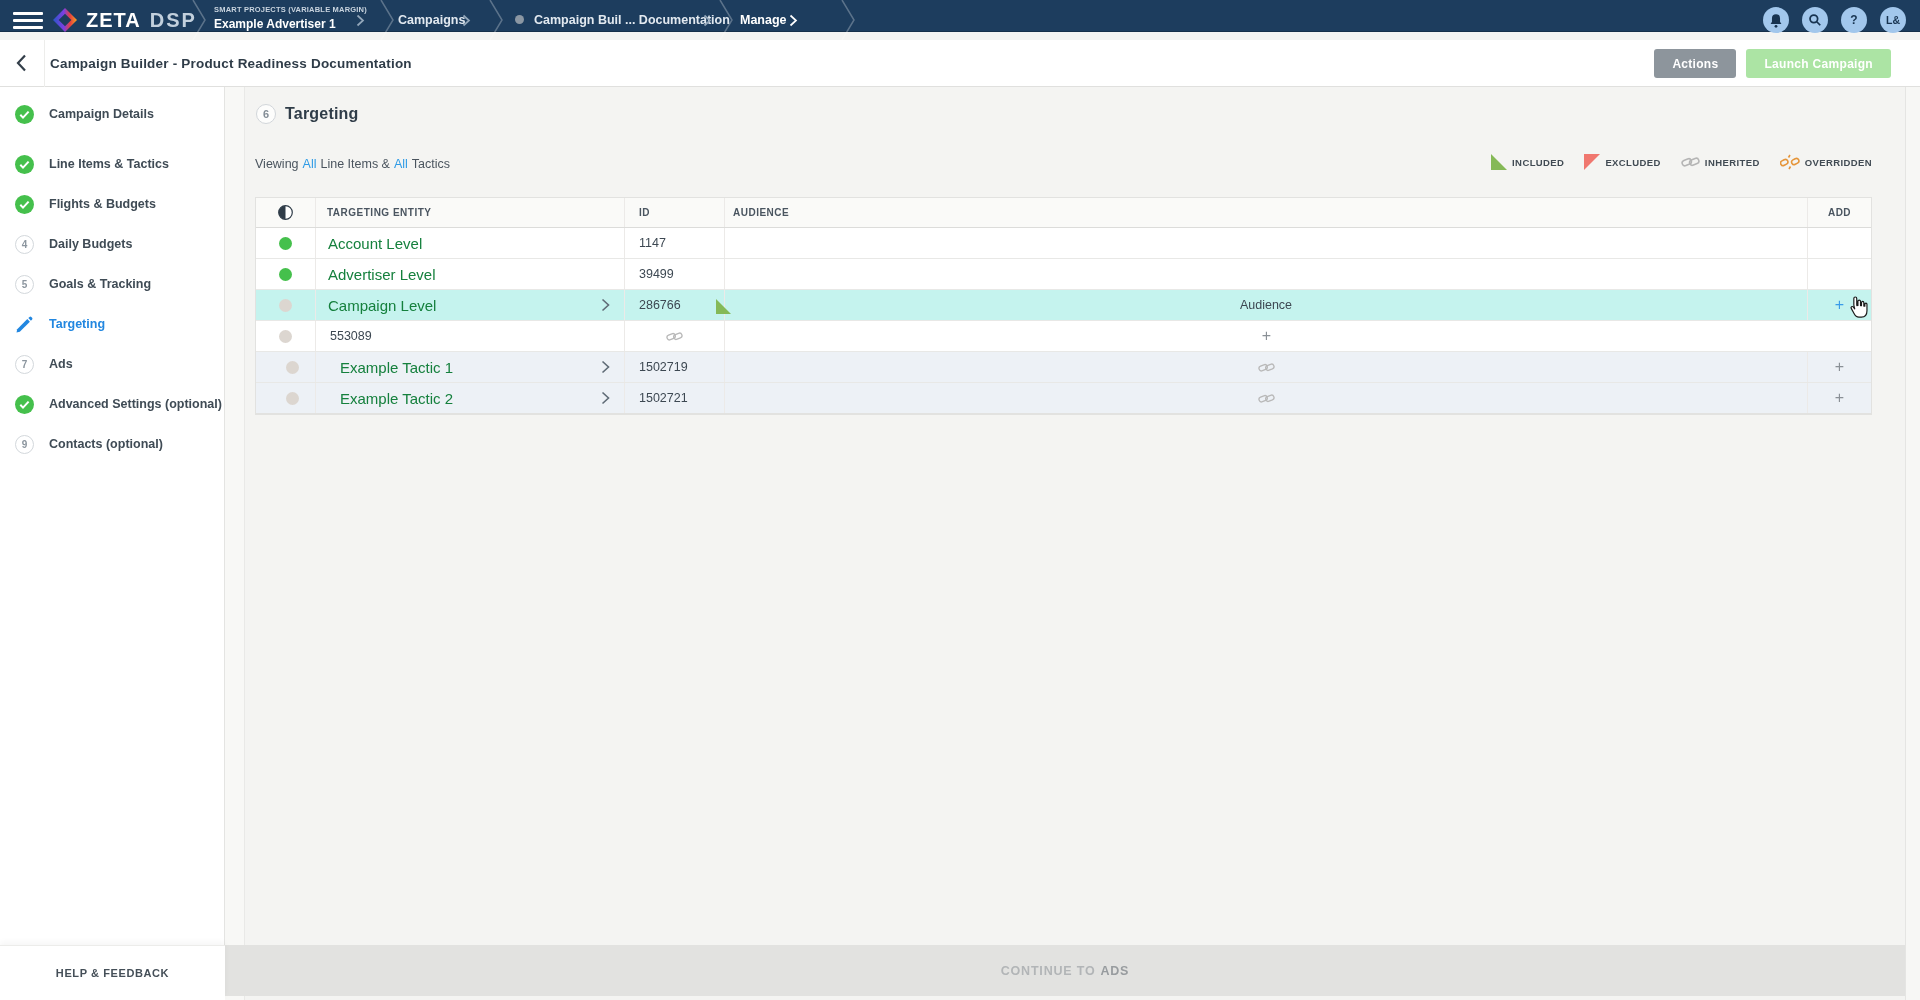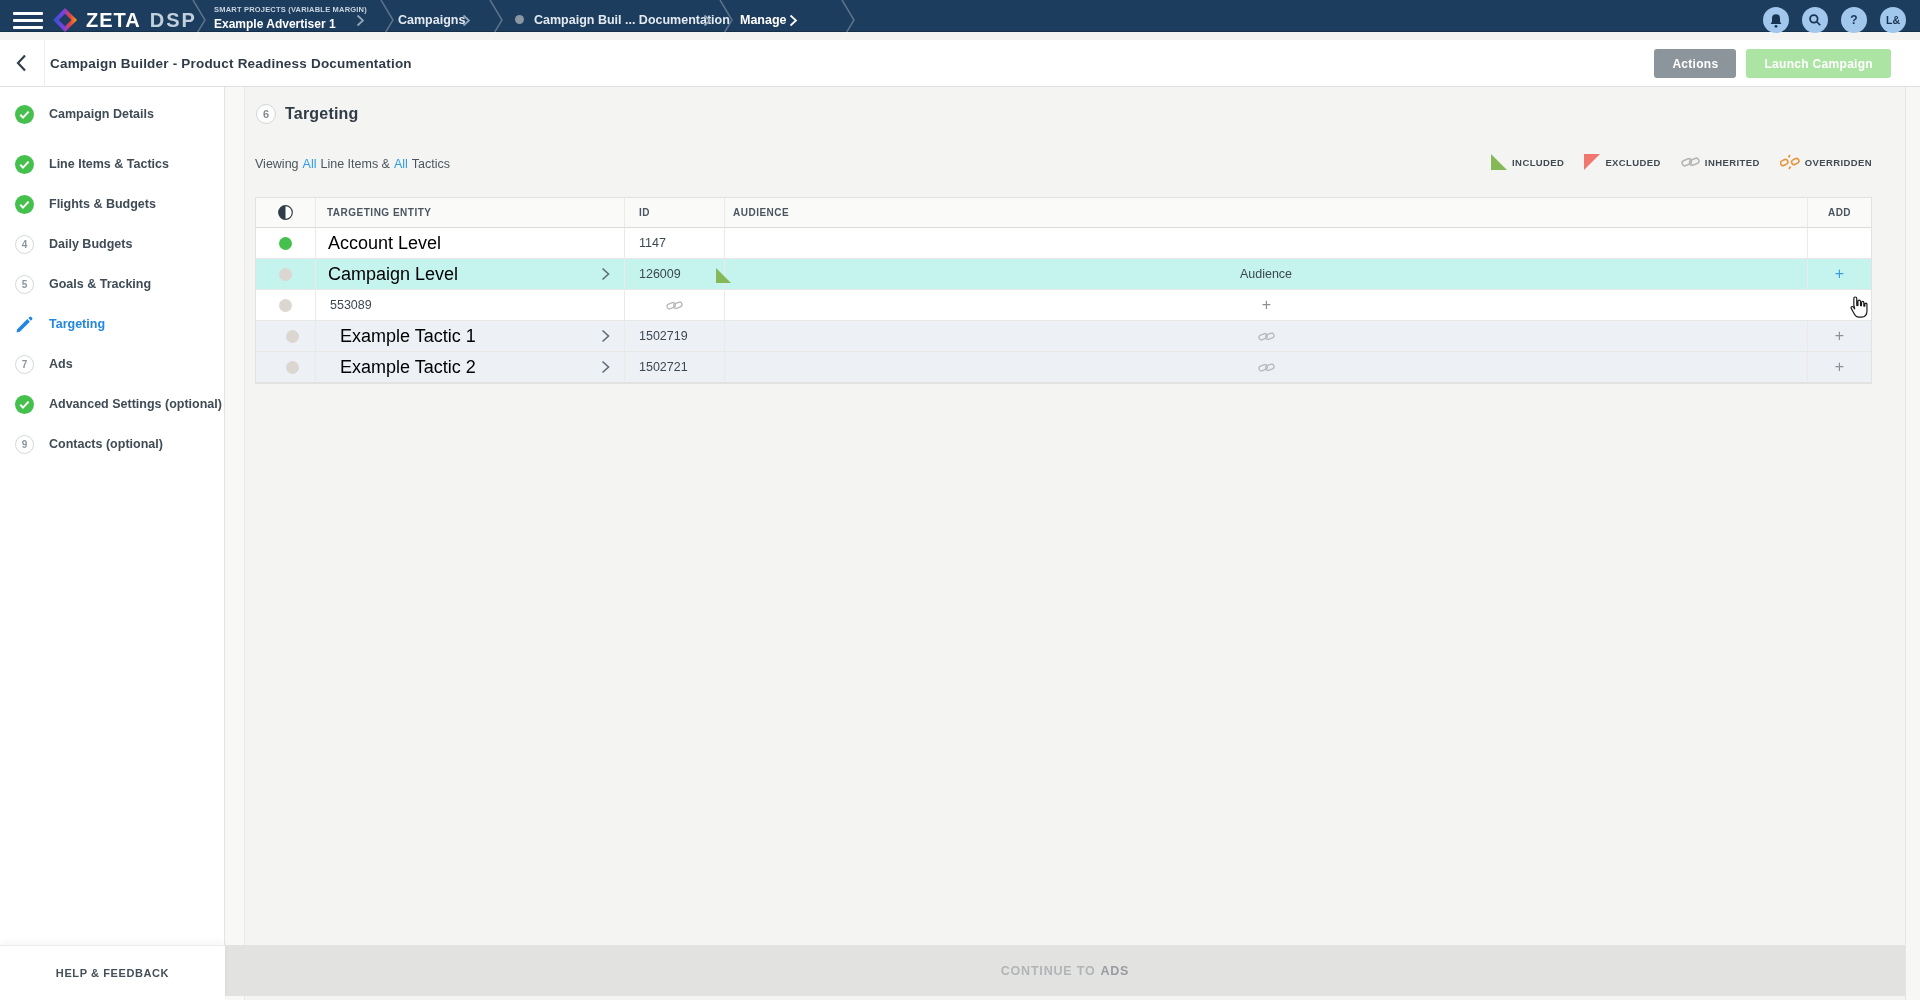--- a/index.html
+++ b/index.html
@@ -86,21 +86,21 @@
   .trow:last-child { border-bottom:1px solid #e2e2e0; }
   .trow.hdr { height:30px; background:#fafaf8; border-bottom:1px solid #dcdcda; cursor:default; }
   .trow.body { height:31px; cursor:pointer; }
   .trow.alt { background:#edf1f6; }
   .trow.highlight { background:#c5f3ee; }
   .cell { position:relative; display:flex; align-items:center; border-right:1px solid #eceae8;
     overflow:visible; }
   .cell:last-child { border-right:none; }
   .hdr .cell { font-size:10px; font-weight:700; color:#4a5560; letter-spacing:.5px; }
   .c-status { justify-content:center; }
-  .c-entity { padding-left:12px; font-size:18px; color:#000000; }
+  .c-entity { padding-left:12px; font-size:15px; color:#15803d; }
   .c-id { padding-left:14px; font-size:12.5px; color:#3d4852; }
   .c-aud { justify-content:center; font-size:12.5px; color:#3d4852; }
   .c-add { justify-content:center; }
   .dot { width:13px; height:13px; border-radius:50%; }
   .dot-green { background:#45c04c; }
   .dot-gray { background:#dcd6d0; }
   .indent .c-entity { padding-left:24px; }
   .indent .dot { margin-left:14px; }
   .row-chev { position:absolute; right:14px; top:8px; cursor:pointer; }
   .plus { font-size:16px; font-weight:400; color:#8a9096; line-height:1; cursor:pointer; }
@@ -353,32 +353,43 @@
         <span class="dot dot-green"></span>
       </div>
     <div class="cell c-entity">
         <span>Account Level</span>
       </div>
     <div class="cell c-id">1147</div>
     <div class="cell c-aud"></div>
     <div class="cell c-add"></div>
   </div>
 
+  <div class="trow body">
+    <div class="cell c-status">
+        <span class="dot dot-green"></span>
+      </div>
+    <div class="cell c-entity">
+        <span>Advertiser Level</span>
+      </div>
+    <div class="cell c-id">39499</div>
+    <div class="cell c-aud"></div>
+    <div class="cell c-add"></div>
+  </div>
 
   <div class="trow body highlight">
     <div class="cell c-status">
         <span class="dot dot-gray"></span>
       </div>
     <div class="cell c-entity">
         <span>Campaign Level</span>
       <svg class="row-chev" width="9" height="14" viewBox="0 0 9 14">
           <polyline points="1.5,1.5 7.5,7 1.5,12.5" stroke="#5f6b76" stroke-width="1.6" fill="none"></polyline>
         </svg>
     </div>
-    <div class="cell c-id">126009</div>
+    <div class="cell c-id">286766</div>
     <div class="cell c-aud">
       <svg class="aud-marker" width="15" height="15" viewBox="0 0 15 15">
           <polygon points="0,0 0,15 15,15" fill="#85b957"></polygon>
         </svg>
       <span>Audience</span>
     </div>
     <div class="cell c-add">
         <span class="plus plus-blue">+</span>
       </div>
   </div>

